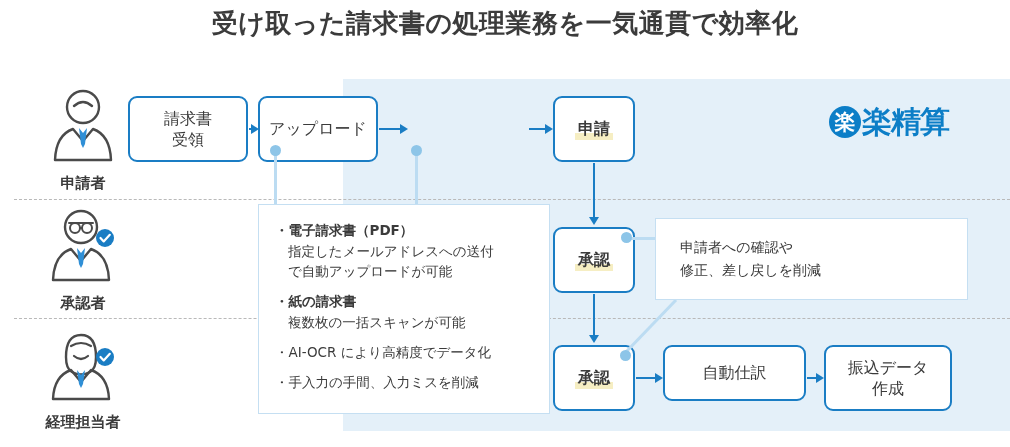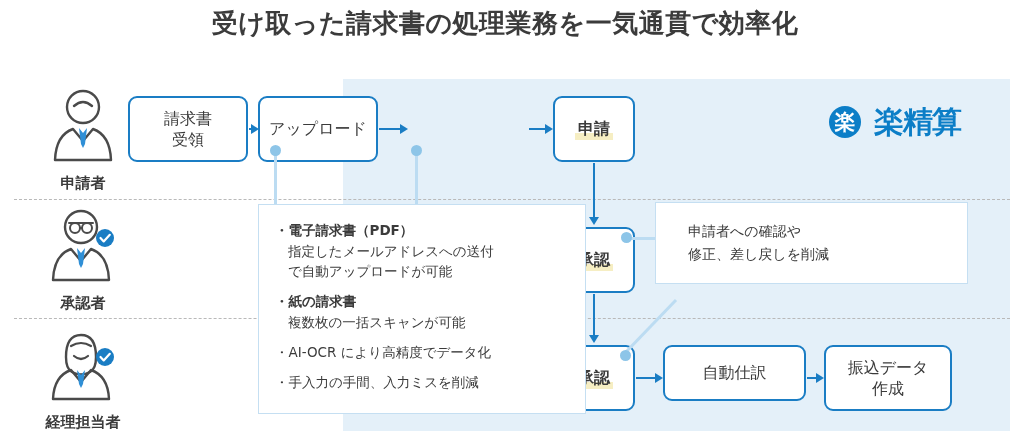--- a/index.html
+++ b/index.html
@@ -115,39 +115,39 @@
   .v2 { left: 587px; top: 294px; }
   .v2 .shaft { height: 42px; }
 
   
   .callout {
     position: absolute;
     background: #ffffff;
     border: 1px solid #c5dff2;
   }
   .panel-left {
-    left: 258px; top: 204px; width: 328px; height: 210px;
+    left: 258px; top: 204px; width: 292px; height: 210px;
     padding: 16px 0 0 16px;
   }
   .feature { margin-bottom: 11px; }
   .feature .head {
     font-size: 13.5px; font-weight: bold; color: #3b3b3b;
     line-height: 1.45;
   }
   .feature .sub {
     font-size: 13.5px; color: #3b3b3b; line-height: 1.5;
     padding-left: 13px;
   }
   .feature.single .head { font-weight: normal; }
 
   
   .panel-right {
-    left: 655px; top: 202px; width: 313px; height: 82px;
+    left: 655px; top: 218px; width: 313px; height: 82px;
     display: flex; align-items: center;
-    padding-left: 32px;
+    padding-left: 24px;
   }
   .panel-right .note {
     font-size: 14px; color: #3b3b3b; line-height: 1.62;
   }
 
   
   .stem { position: absolute; background: #bcdcf2; }
   .stem.v { width: 3px; }
   .stem.h { height: 3px; }
   .dot {
@@ -172,21 +172,21 @@
   }
   .logo .mark {
     width: 32px; height: 32px; border-radius: 50%;
     background: #0c7ec7; color: #ffffff;
     font-size: 21px; font-weight: bold;
     display: flex; align-items: center; justify-content: center;
     line-height: 1;
   }
   .logo .wordmark {
     font-size: 30px; font-weight: bold; color: #0c7ec7;
-    margin-left: 13px; letter-spacing: -1px; line-height: 1;
+    margin-left: 1px; letter-spacing: -1px; line-height: 1;
   }
 </style>
 </head>
 <body>
 
 <div id="root">
 
   <div class="title">受け取った請求書の処理業務を一気通貫で効率化</div>
 
   <div class="blue-zone"></div>

